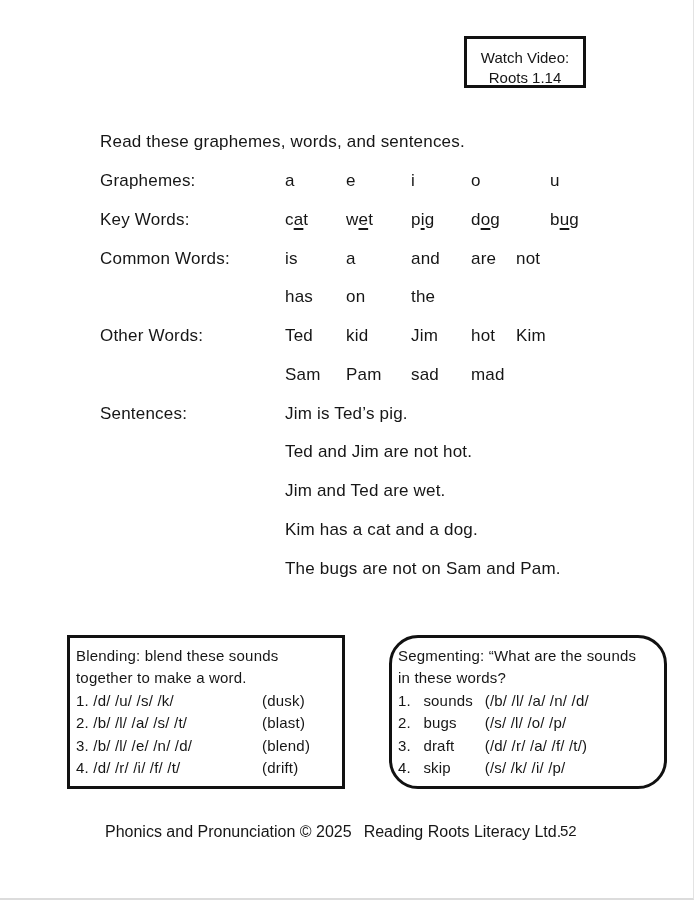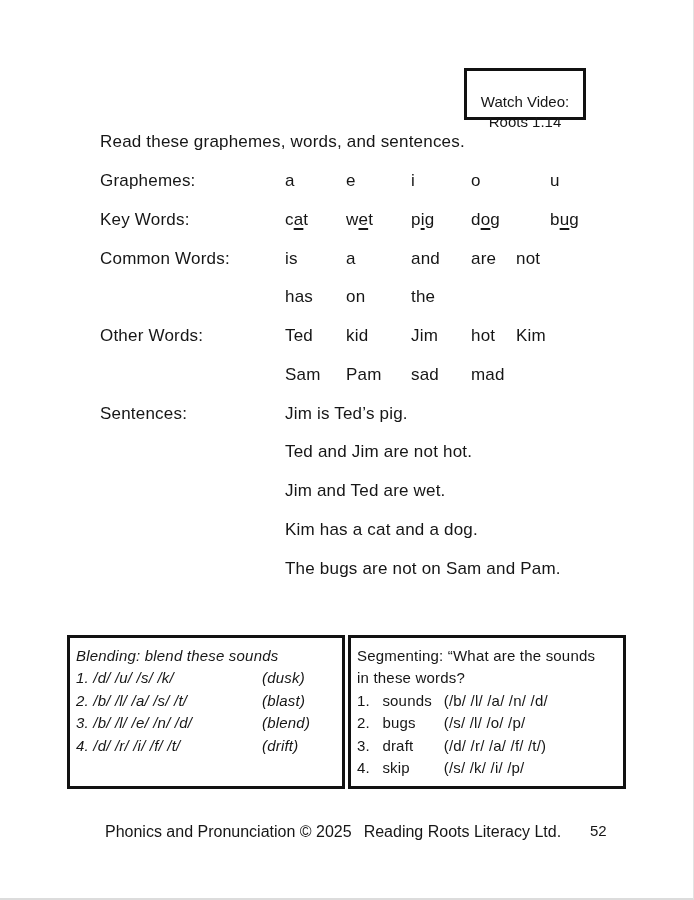--- a/index.html
+++ b/index.html
@@ -11,23 +11,23 @@
     color:#161616;
     font-family:"Liberation Sans","DejaVu Sans",sans-serif;
     overflow:hidden;
     box-sizing:border-box;
     border-right:1px solid #e3e3e3;
     border-bottom:2px solid #dcdcdc;
   }
 
   
   .video-box{
-    position:absolute;left:464px;top:68px;width:122px;height:52px;
+    position:absolute;left:464px;top:36px;width:122px;height:52px;
     border:3px solid #111;box-sizing:border-box;
-    text-align:center;font-size:15px;line-height:20px;padding-top:21px;
+    text-align:center;font-size:15px;line-height:20px;padding-top:9px;
   }
 
   .title{
     position:absolute;left:100px;top:84px;
     font-size:17.5px;letter-spacing:0.6px;white-space:nowrap;
   }
   .intro{
     position:absolute;left:100px;top:132px;
     font-size:17px;letter-spacing:0.2px;white-space:nowrap;
   }
@@ -53,35 +53,35 @@
     text-decoration-thickness:1.5px;
   }
 
   
   .bbox{
     position:absolute;top:635px;width:278px;height:154px;
     border:3px solid #111;box-sizing:border-box;
     font-size:15px;letter-spacing:0.2px;
     padding:7px 5px 0 6px;
   }
-  #blending-box{left:67px;font-style:italic;}
-  #segmenting-box{left:348px;}
+  #blending-box{left:67px;}
+  #segmenting-box{left:389px;border-radius:29px;}
   .bhead{line-height:22.4px;white-space:nowrap;}
   .bline{position:relative;height:22.4px;line-height:22.4px;white-space:nowrap;}
   .bline .ans{position:absolute;left:186px;top:0;}
   .sline{position:relative;height:22.4px;line-height:22.4px;white-space:nowrap;}
   .sline .num{display:inline-block;width:21px;}
   .sline .word{display:inline-block;width:57px;}
 
   
   .footer{
     position:absolute;left:105px;top:823px;font-size:16px;white-space:nowrap;
   }
   .footer .gap{display:inline-block;width:12px;}
-  .page-num{position:absolute;left:590px;top:822px;font-size:15px;}
+  .page-num{position:absolute;left:560px;top:822px;font-size:15px;}
 </style>
 </head>
 <body>
 
 <div class="page">
 
   <div class="video-box">
     <div>Watch Video:</div>
     <div>Roots 1.14</div>
   </div>
@@ -154,20 +154,21 @@
       <span class="w sent">Kim has a cat and a dog.</span>
     </div>
     <div class="row">
       <span class="w sent">The bugs are not on Sam and Pam.</span>
     </div>
 
   </div>
 
   <div class="bbox" id="blending-box">
     <div class="bhead">Blending: blend these sounds</div>
+    <div class="bhead">together to make a word.</div>
     <div class="bline">
       <span>1.</span>
       <span>/d/ /u/ /s/ /k/</span>
       <span class="ans">(dusk)</span>
     </div>
     <div class="bline">
       <span>2.</span>
       <span>/b/ /l/ /a/ /s/ /t/</span>
       <span class="ans">(blast)</span>
     </div>

